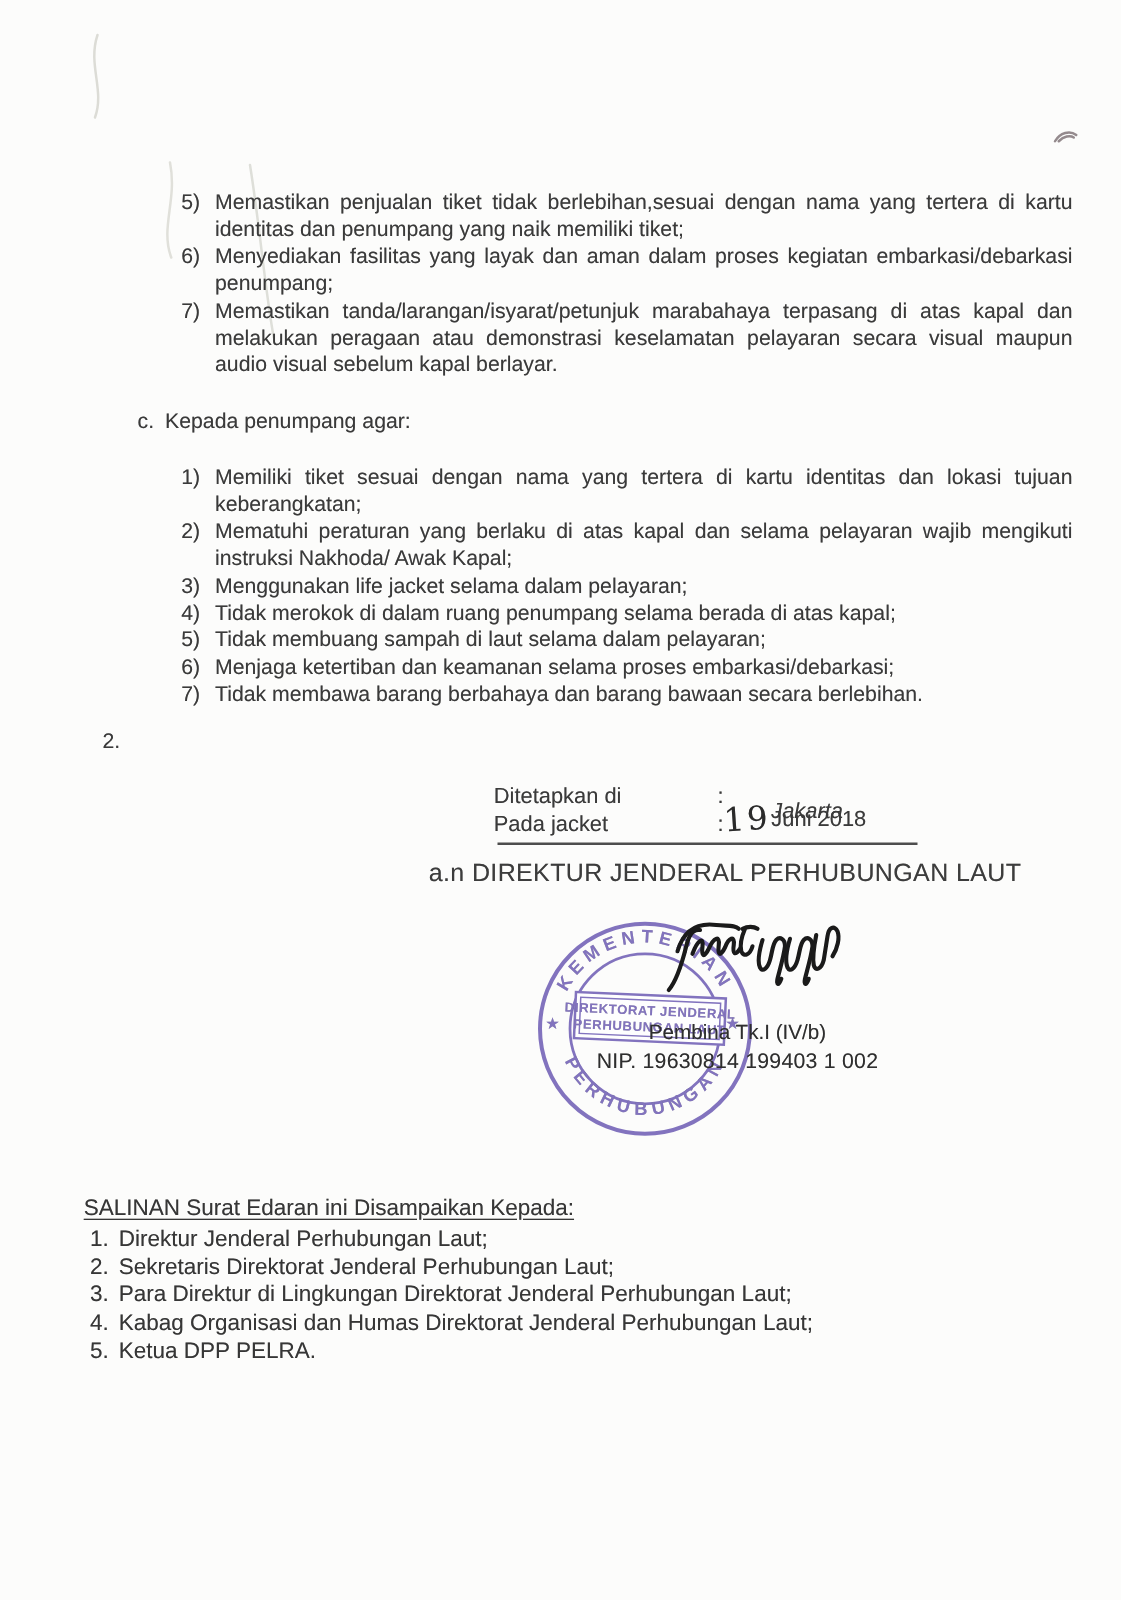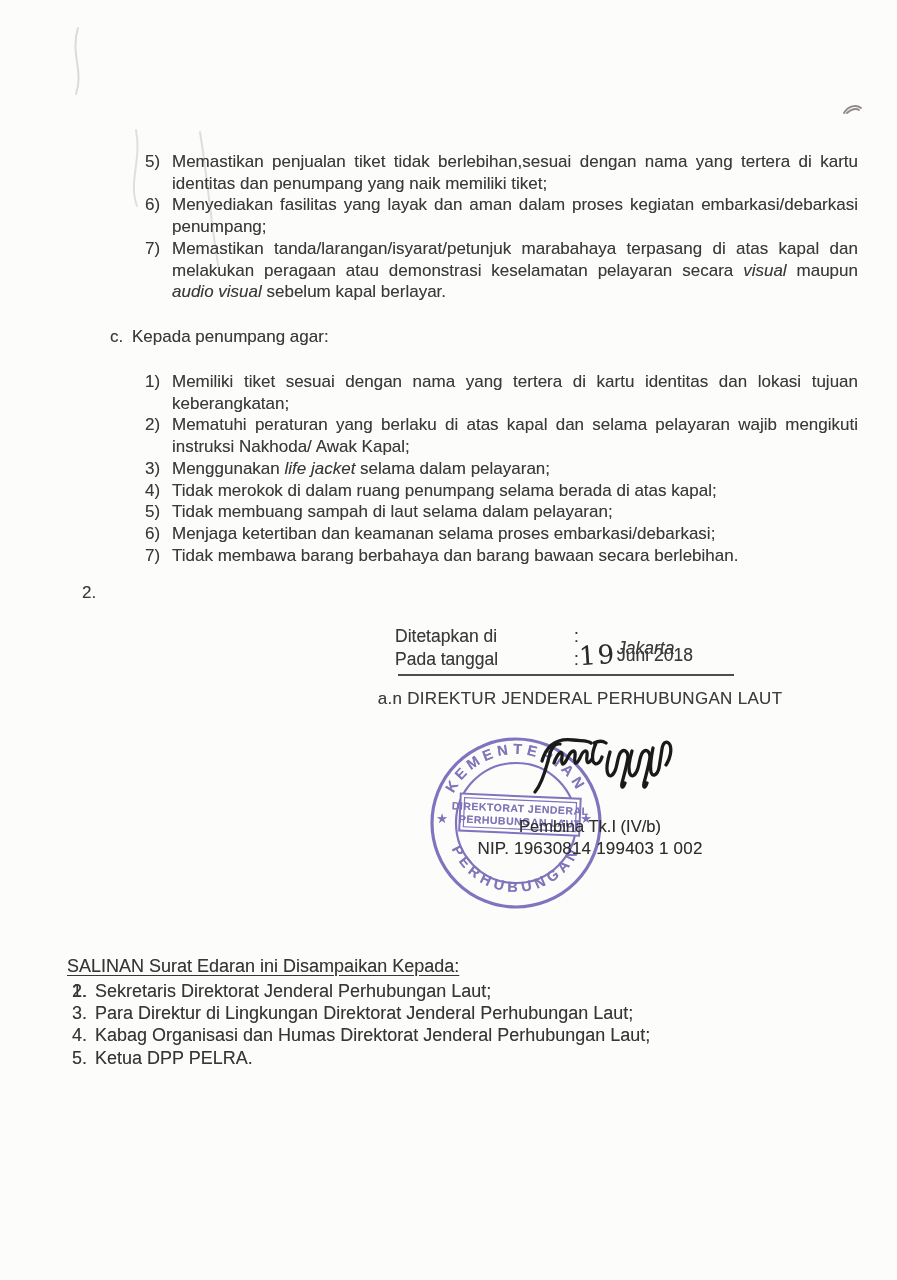--- a/index.html
+++ b/index.html
@@ -10,21 +10,21 @@
     background:#fcfcfb;
     font-family:"Liberation Sans", sans-serif;
     color:#3a3a3a;
     overflow:hidden;
     text-shadow:0 0 0.4px rgba(70,70,70,0.45);
   }
   .body-text{font-size:17px;line-height:21.7px;}
   .just{text-align:justify;}
   .li{position:relative;padding-left:27px;}
   .li .num{position:absolute;left:0;top:0;}
-  .it{font-style:italic;}
+  .it{}
 
   #list-b{position:absolute;left:145px;top:151px;width:713px;}
   #c-heading{position:absolute;left:110px;top:327px;width:500px;font-size:17px;}
   #c-heading .clabel{display:inline-block;width:22px;}
   #list-c{position:absolute;left:145px;top:371px;width:713px;}
   #closing{position:absolute;left:82px;top:582px;width:760px;font-size:17px;line-height:21.7px;padding-left:21px;}
   #closing .num{position:absolute;left:0;top:0;}
 
   #placement{position:absolute;left:395px;top:625px;width:400px;font-size:17.5px;line-height:22px;}
   #placement .row{position:relative;height:23px;}
@@ -37,21 +37,21 @@
     font-family:"DejaVu Serif", serif;
     font-size:26px;font-weight:400;color:#2a2a2a;
     transform:rotate(-4deg);
     letter-spacing:2px;
     margin-right:1px;
     vertical-align:-3px;
   }
   #placement .rule{position:absolute;left:3px;top:49px;width:336px;height:2px;background:#4d4d4d;}
 
   #signatory{position:absolute;left:330px;top:688px;width:500px;text-align:center;
-    font-size:17px;line-height:22.5px;letter-spacing:0.3px;color:#3c3c3c;z-index:2;}
+    font-size:20px;line-height:22.5px;letter-spacing:0.3px;color:#3c3c3c;z-index:2;}
 
   #stamp{position:absolute;left:416px;top:723px;z-index:1;opacity:0.9;}
   #signature{position:absolute;left:530px;top:734px;z-index:3;}
 
   #name-block{position:absolute;left:440px;top:813px;width:300px;text-align:center;z-index:2;color:#2e2e2e;}
   #name-block .sname{font-size:18px;font-weight:bold;letter-spacing:0.3px;
       text-decoration:underline;text-underline-offset:3px;text-decoration-thickness:2px;}
   #name-block .srank{font-size:16.5px;margin-top:4px;}
   #name-block .snip{font-size:17px;margin-top:3px;letter-spacing:0.2px;}
 
@@ -129,21 +129,21 @@
     <span class="num">2.</span>
   </div>
 
   <div id="placement">
     <div class="row">
       <span class="plabel">Ditetapkan di</span>
       <span class="pcolon">:</span>
       <span class="pvalue">Jakarta</span>
     </div>
     <div class="row">
-      <span class="plabel">Pada tanggal</span>
+      <span class="plabel">Pada jacket</span>
       <span class="pcolon">:</span>
       <span class="pdate"><span class="hand19">19</span><span>Juni 2018</span></span>
     </div>
     <div class="rule"></div>
   </div>
 
   <div id="signatory">
     <div>a.n DIREKTUR JENDERAL PERHUBUNGAN LAUT</div>
   </div>
 
@@ -184,20 +184,21 @@
 
   <div id="name-block">
     <div class="srank">Pembina Tk.I (IV/b)</div>
     <div class="snip">NIP. 19630814 199403 1 002</div>
   </div>
 
   <div id="footer">
     <div class="fheading">SALINAN Surat Edaran ini Disampaikan Kepada:</div>
     <div class="li">
       <span class="num">1.</span>
+      <span>Direktur Jenderal Perhubungan Laut;</span>
     </div>
     <div class="li">
       <span class="num">2.</span>
       <span>Sekretaris Direktorat Jenderal Perhubungan Laut;</span>
     </div>
     <div class="li">
       <span class="num">3.</span>
       <span>Para Direktur di Lingkungan Direktorat Jenderal Perhubungan Laut;</span>
     </div>
     <div class="li">

